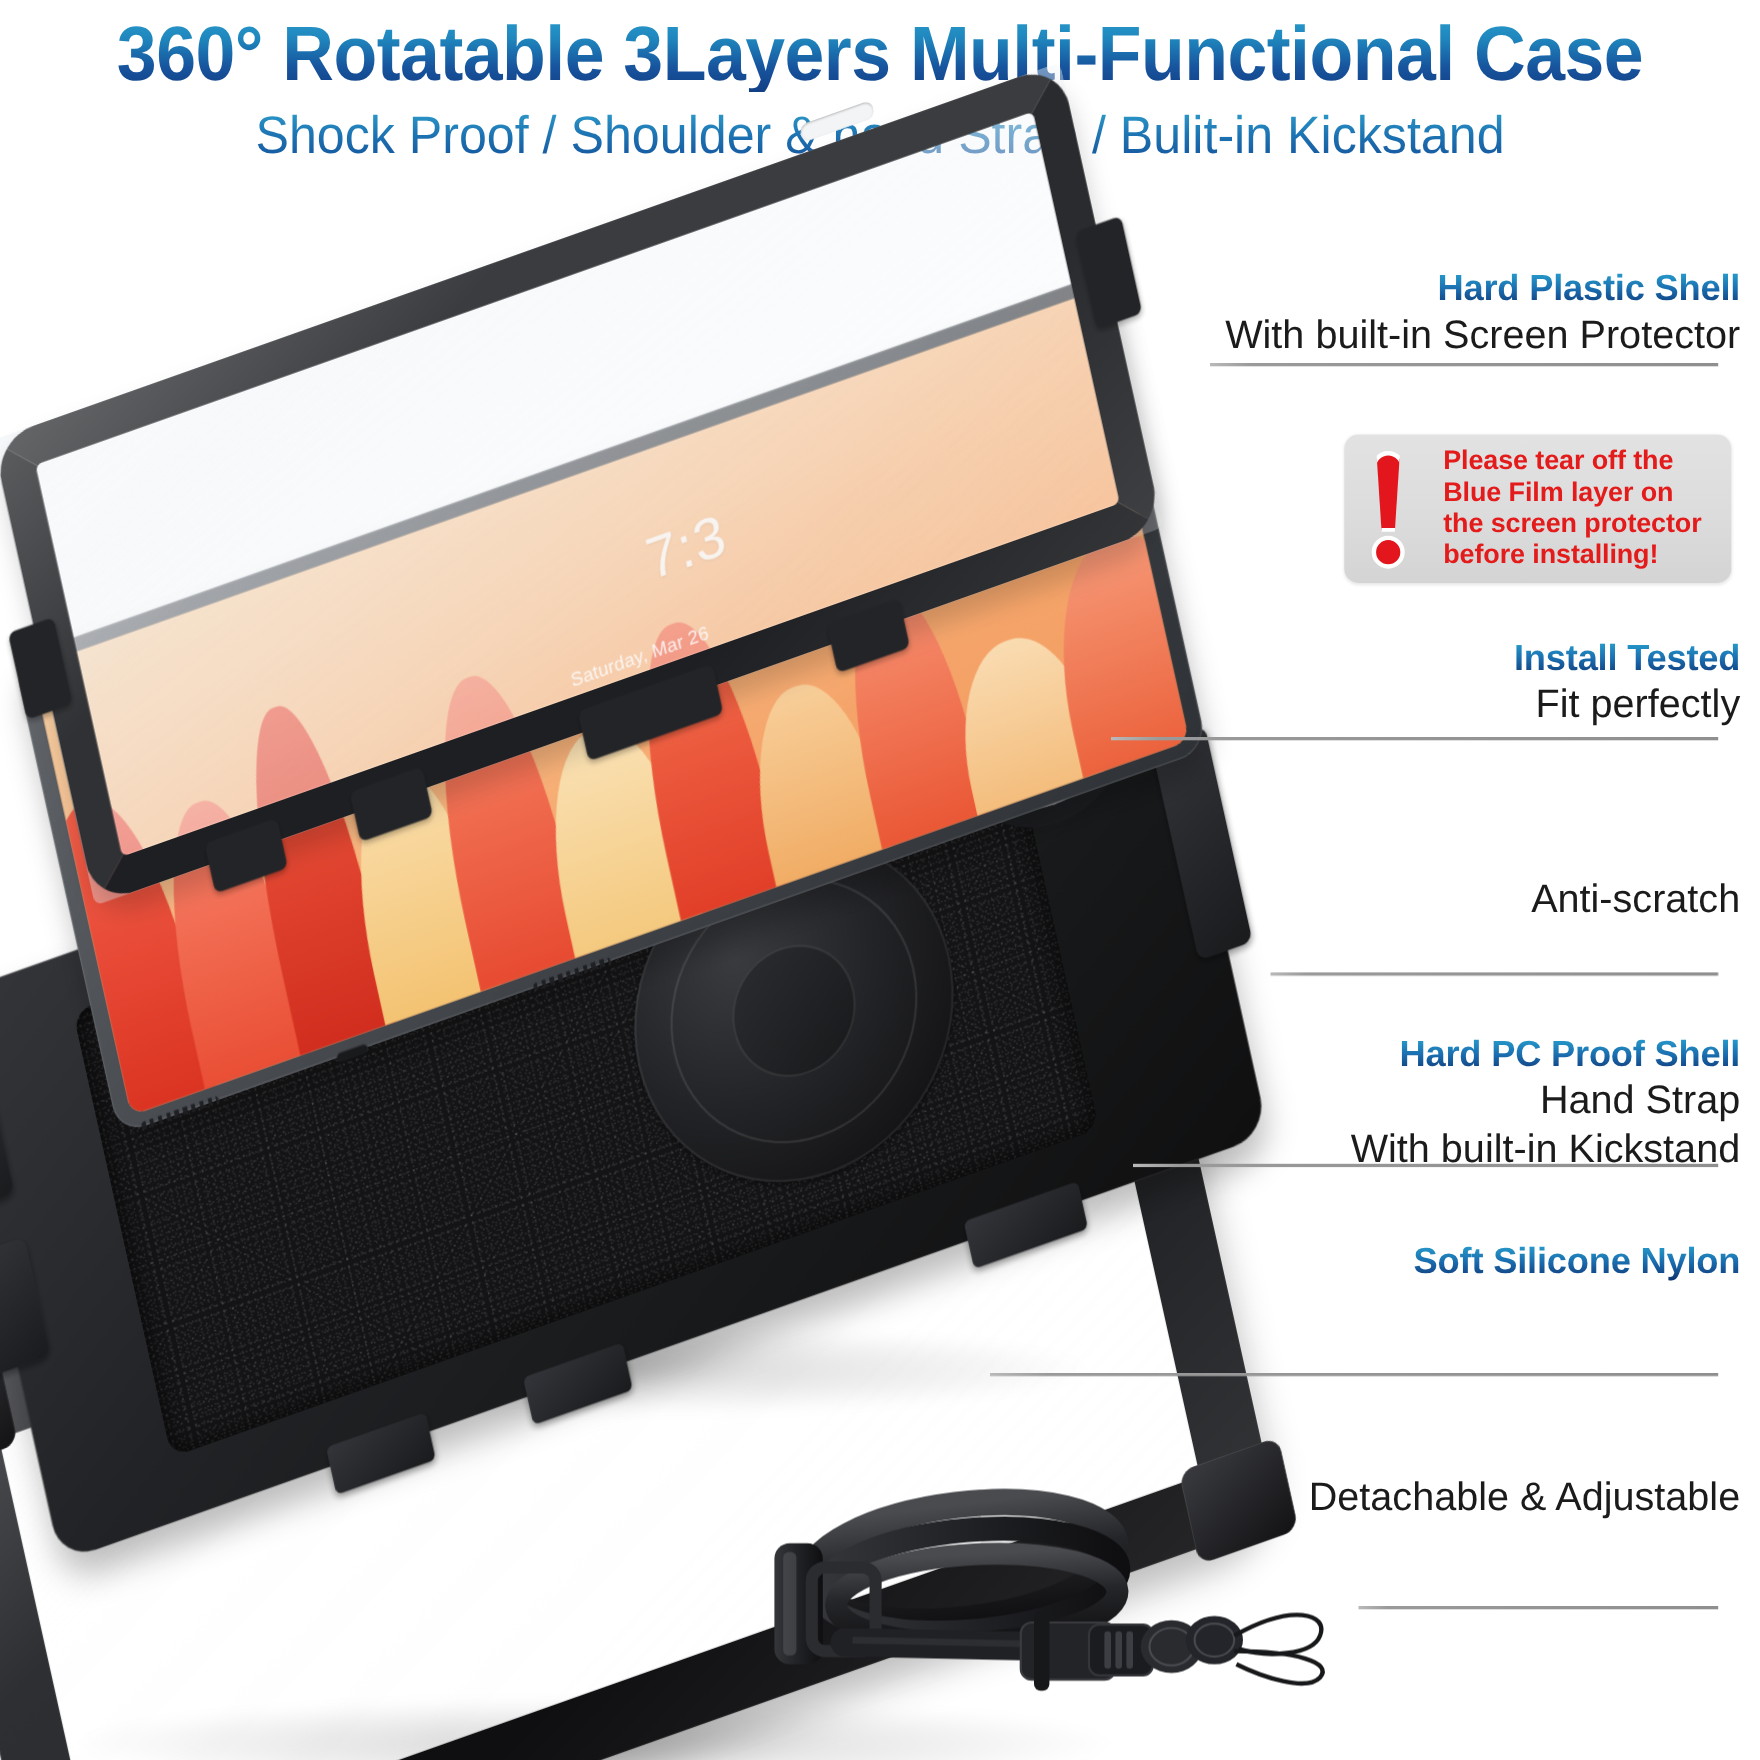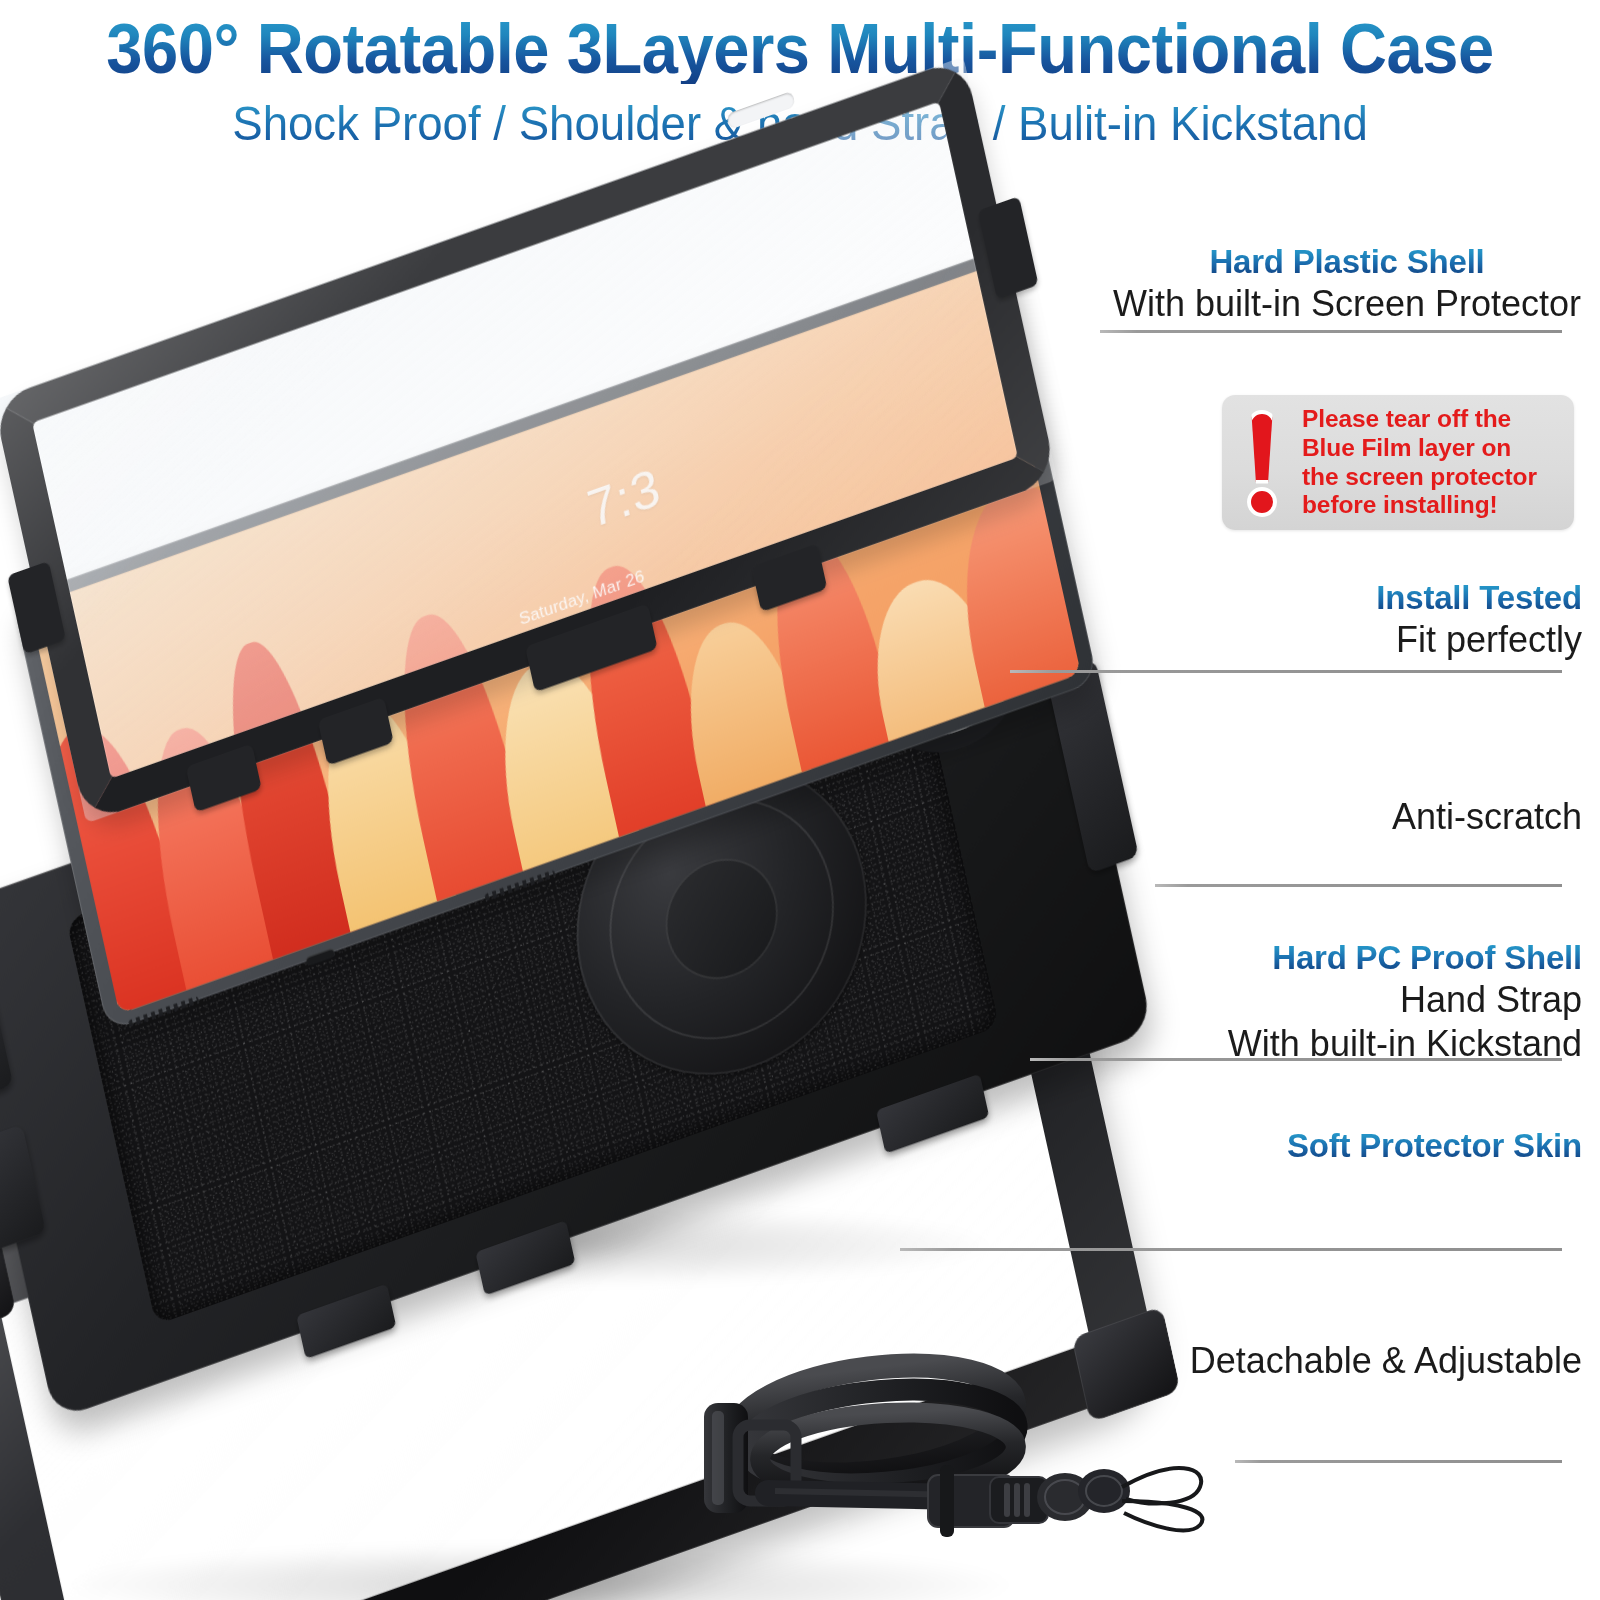--- a/index.html
+++ b/index.html
@@ -55,21 +55,21 @@
     background:#e2161c; border:4px solid #fff;
     border-radius:15px 15px 8px 8px;
     clip-path:polygon(14% 0%,86% 0%,70% 100%,30% 100%);
   }
   #warn-icon .dot {
     position:absolute; left:11px; bottom:2px; width:30px; height:30px;
     background:#e2161c; border:4px solid #fff; border-radius:50%;
   }
   #warn-text {
     font-size:24.5px; font-weight:bold; color:#e41b1b; line-height:1.17;
-    text-align:left; margin-left:14px; letter-spacing:-0.1px;
+    text-align:left; margin-left:24px; letter-spacing:-0.1px;
   }
   #warn-text div { white-space:nowrap; }
 
   
   #stage { position:absolute; left:0; top:195px; width:1220px; height:1405px; }
   .layer { position:absolute; transform-style:preserve-3d; }
 
   
   #L1 {
     left:10px; top:30px; width:1030px; height:430px;
@@ -353,42 +353,42 @@
   </div>
 </div>
 
 <div class="leader" style="left:1100px;top:330px;width:462px;"></div>
 <div class="leader" style="left:1010px;top:670px;width:552px;"></div>
 <div class="leader" style="left:1155px;top:884px;width:407px;"></div>
 <div class="leader" style="left:1030px;top:1058px;width:532px;"></div>
 <div class="leader" style="left:900px;top:1248px;width:662px;"></div>
 <div class="leader" style="left:1235px;top:1460px;width:327px;"></div>
 
-<div class="label-block" style="top:244px;text-align:center;">
+<div class="label-block" style="top:244px;">
   <div class="label-title">Hard Plastic Shell</div>
   <div class="label-sub">With built-in Screen Protector</div>
 </div>
 
 <div class="label-block" style="top:580px;">
   <div class="label-title">Install Tested</div>
   <div class="label-sub">Fit perfectly</div>
 </div>
 
 <div class="label-block" style="top:794px;">
   <div class="label-sub">Anti-scratch</div>
 </div>
 
 <div class="label-block" style="top:940px;">
   <div class="label-title">Hard PC Proof Shell</div>
   <div class="label-sub">Hand Strap</div>
   <div class="label-sub">With built-in Kickstand</div>
 </div>
 
 <div class="label-block" style="top:1128px;">
-  <div class="label-title">Soft Protector Skin</div>
+  <div class="label-title">Soft Silicone Nylon</div>
 </div>
 
 <div class="label-block" style="top:1338px;">
   <div class="label-sub">Detachable &amp; Adjustable</div>
 </div>
 
 <div id="warnbox">
   <div id="warn-icon">
     <div class="bar"></div>
     <div class="dot"></div>

